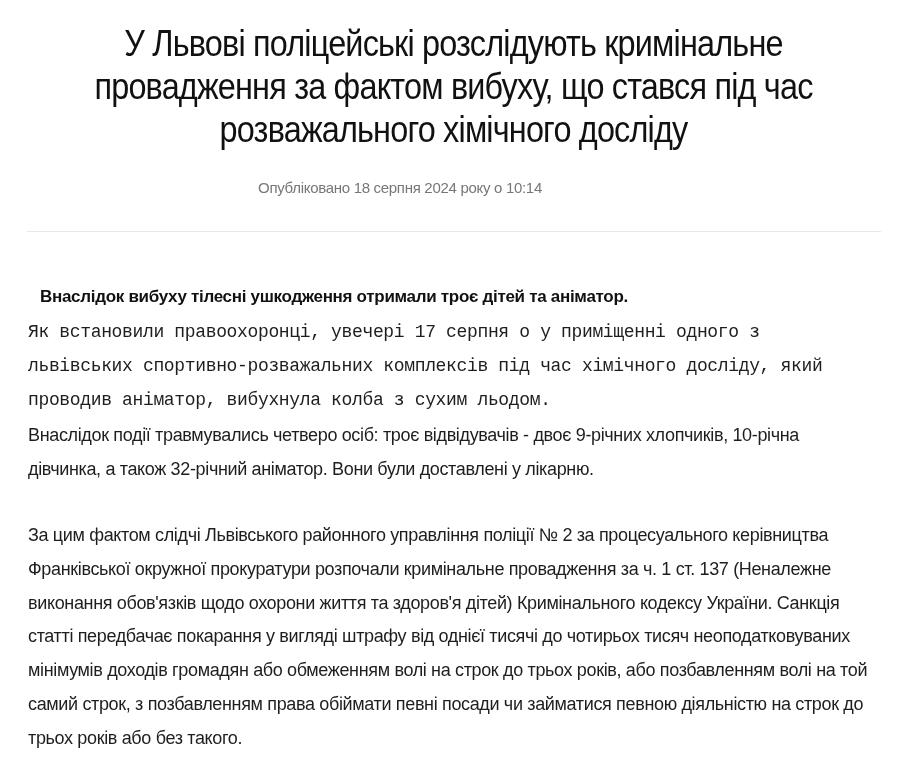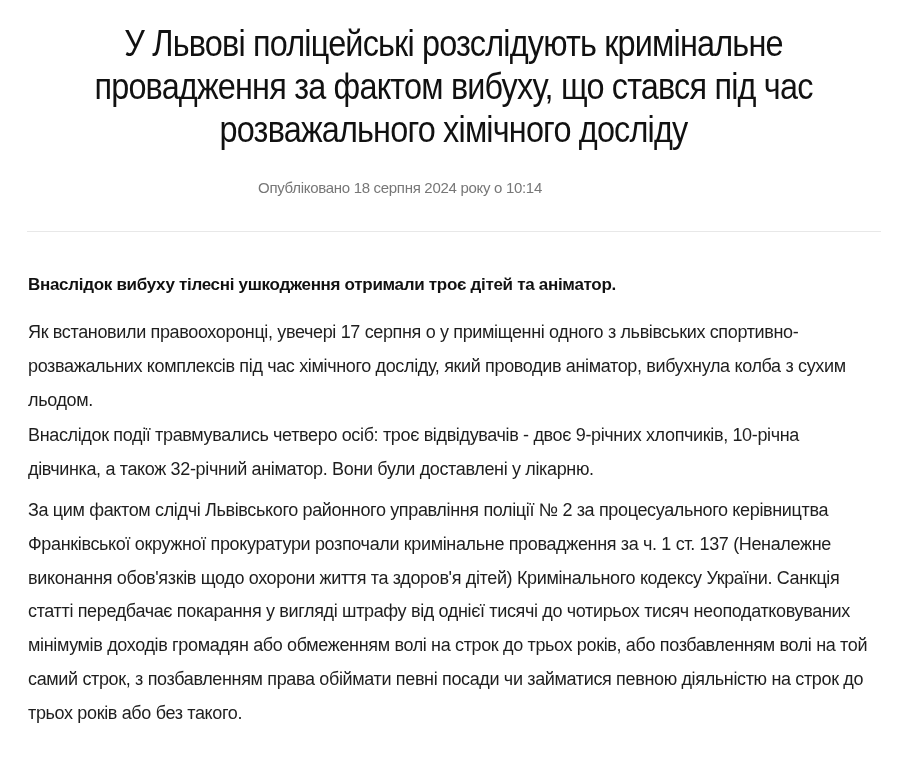--- a/index.html
+++ b/index.html
@@ -58,37 +58,37 @@
       border: 0;
       margin: 0;
     }
     .body {
       position: absolute;
       left: 28px;
       top: 270px;
       width: 855px;
     }
     .lead {
-      margin: 0;
+      margin: 12px;
       font-weight: bold;
       font-size: 17px;
       line-height: 30px;
       color: #111111;
       letter-spacing: -0.3px;
     }
     .para {
       margin: 0;
       font-size: 18px;
       line-height: 33.8px;
       color: #1e1e1e;
       letter-spacing: -0.35px;
     }
-    .p1 { position: absolute; top: 46px; width: 820px; }
+    .p1 { position: absolute; top: 46px; width: 820px; font-family: Liberation Mono, monospace; }
     .p2 { position: absolute; top: 149px; width: 830px; }
-    .p3 { position: absolute; top: 224px; width: 855px; }
+    .p3 { position: absolute; top: 249px; width: 855px; }
   </style>
 </head>
 <body>
 
 <div class="article">
   <h1 class="title">
     <span>У Львові поліцейські розслідують кримінальне</span><br>
     <span>провадження за фактом вибуху, що стався під час</span><br>
     <span>розважального хімічного досліду</span>
   </h1>

